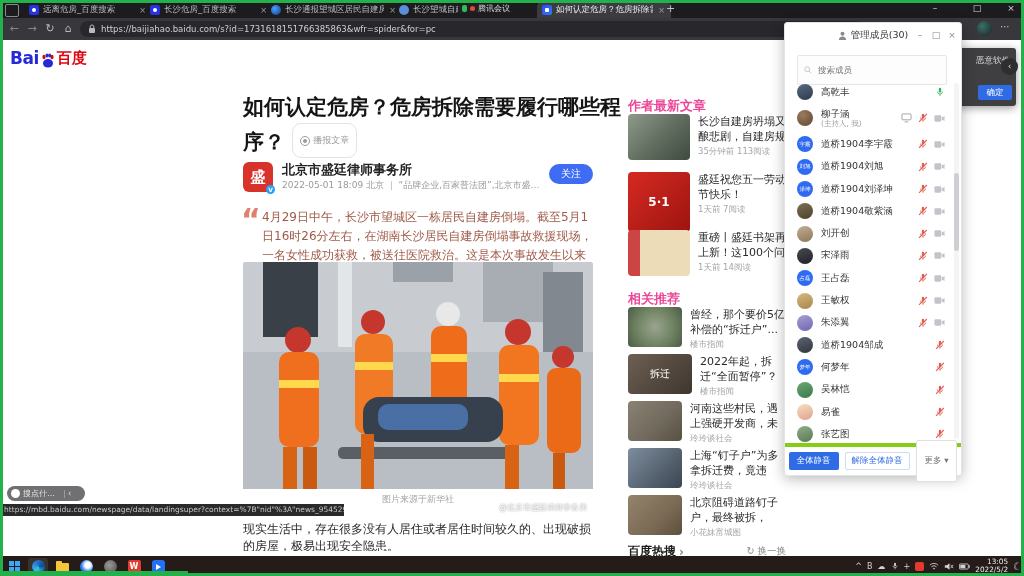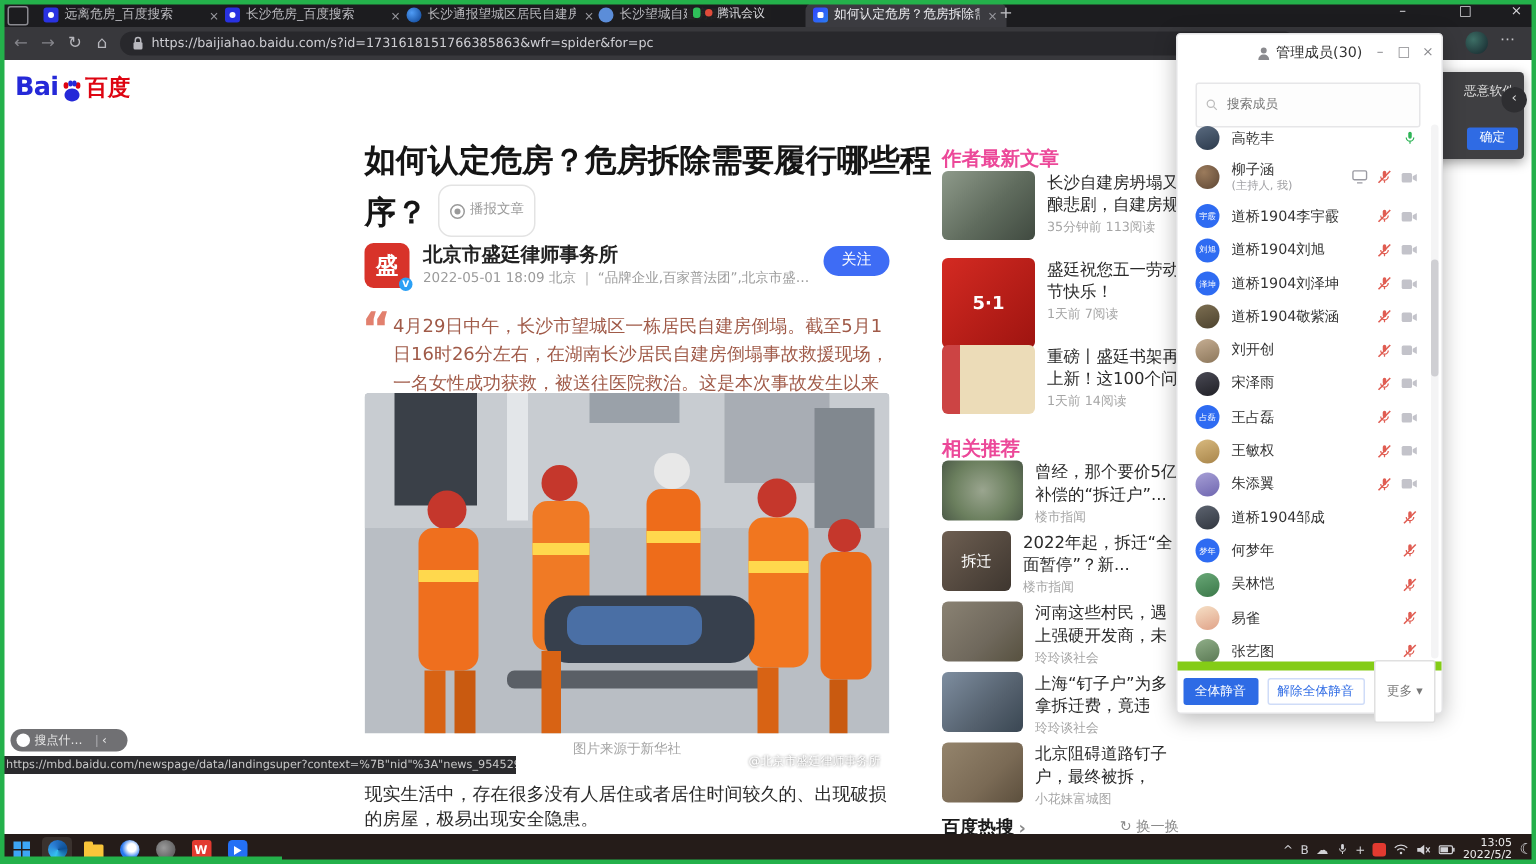--- a/index.html
+++ b/index.html
@@ -121,21 +121,21 @@
   .a14{background:linear-gradient(160deg,#69a877,#3b7849);}
   .a15{background:linear-gradient(160deg,#f6e0c6,#e0a288);}
   .a16{background:linear-gradient(160deg,#8fae88,#5a7853);}
   .mname{flex:1;margin-left:8px;font-size:9.5px;color:#333;white-space:nowrap;overflow:hidden;}
   .mcol{flex:1;margin-left:8px;overflow:hidden;}
   .mcol .n{font-size:9.5px;color:#333;line-height:11px;}
   .mcol .s{font-size:7.5px;color:#a0a0a4;line-height:9px;}
   .micons{display:flex;align-items:center;gap:6px;flex:none;margin-left:4px;}
   .p-scroll{position:absolute;right:2px;top:60px;width:5px;height:356px;background:#f4f4f5;border-radius:3px;}
   .p-thumb{position:absolute;right:2px;top:150px;width:5px;height:78px;background:#cfcfd3;border-radius:3px;}
-  .p-foot{position:absolute;left:0;bottom:0;width:100%;height:28px;border-top:6px solid #84cc16;
+  .p-foot{position:absolute;left:0;bottom:0;width:100%;height:28px;border-top:4px solid #84cc16;
      display:flex;align-items:center;justify-content:center;gap:6px;}
   .btn-mute{background:#2e6be5;color:#fff;border-radius:2px;font-size:8.5px;padding:3px 8px;}
   .btn-unmute{background:#fff;color:#2e6be5;border:1px solid #cfdcf8;border-radius:2px;font-size:8.5px;padding:2px 6px;}
   .btn-more{background:#fff;color:#777;border:1px solid #e0e0e0;border-radius:2px;font-size:8.5px;padding:14px 8px;}
 
   
   .popup{position:absolute;left:935px;top:48px;width:81px;height:58px;background:#3f3f42;border-radius:3px;
      box-shadow:0 2px 8px rgba(0,0,0,.4);z-index:7;}
   .popup .ptxt{position:absolute;right:6px;top:7px;font-size:8.5px;color:#ddd;white-space:nowrap;}
   .popup .ok{position:absolute;right:4px;bottom:6px;width:34px;height:15px;background:#2f6be4;color:#fff;
@@ -323,21 +323,21 @@
 
       <div class="sb-h abs" style="top:250px;">相关推荐</div>
       <div class="sb-item" style="top:267px;">
         <div class="thumb" style="width:54px;height:40px;background:radial-gradient(circle at 50% 50%,#9aa58f,#6b7f5e 60%,#4c5a48);"></div>
         <div>
             <div class="sb-t">曾经，那个要价5亿补偿的“拆迁户”...</div>
             <div class="sb-m">楼市指闻</div>
           </div>
       </div>
       <div class="sb-item" style="top:314px;">
-        <div class="thumb" style="width:46px;height:40px;background:linear-gradient(135deg,#6e5f52,#3e362f);display:flex;align-items:center;justify-content:center;color:#fff;font-size:10px;">
+        <div class="thumb" style="width:64px;height:40px;background:linear-gradient(135deg,#6e5f52,#3e362f);display:flex;align-items:center;justify-content:center;color:#fff;font-size:10px;">
             <span>拆迁</span>
           </div>
         <div>
             <div class="sb-t">2022年起，拆迁“全面暂停”？新...</div>
             <div class="sb-m">楼市指闻</div>
           </div>
       </div>
       <div class="sb-item" style="top:361px;">
         <div class="thumb" style="width:54px;height:40px;background:linear-gradient(135deg,#8a8273,#6f685c 60%,#57513f);"></div>
         <div>

